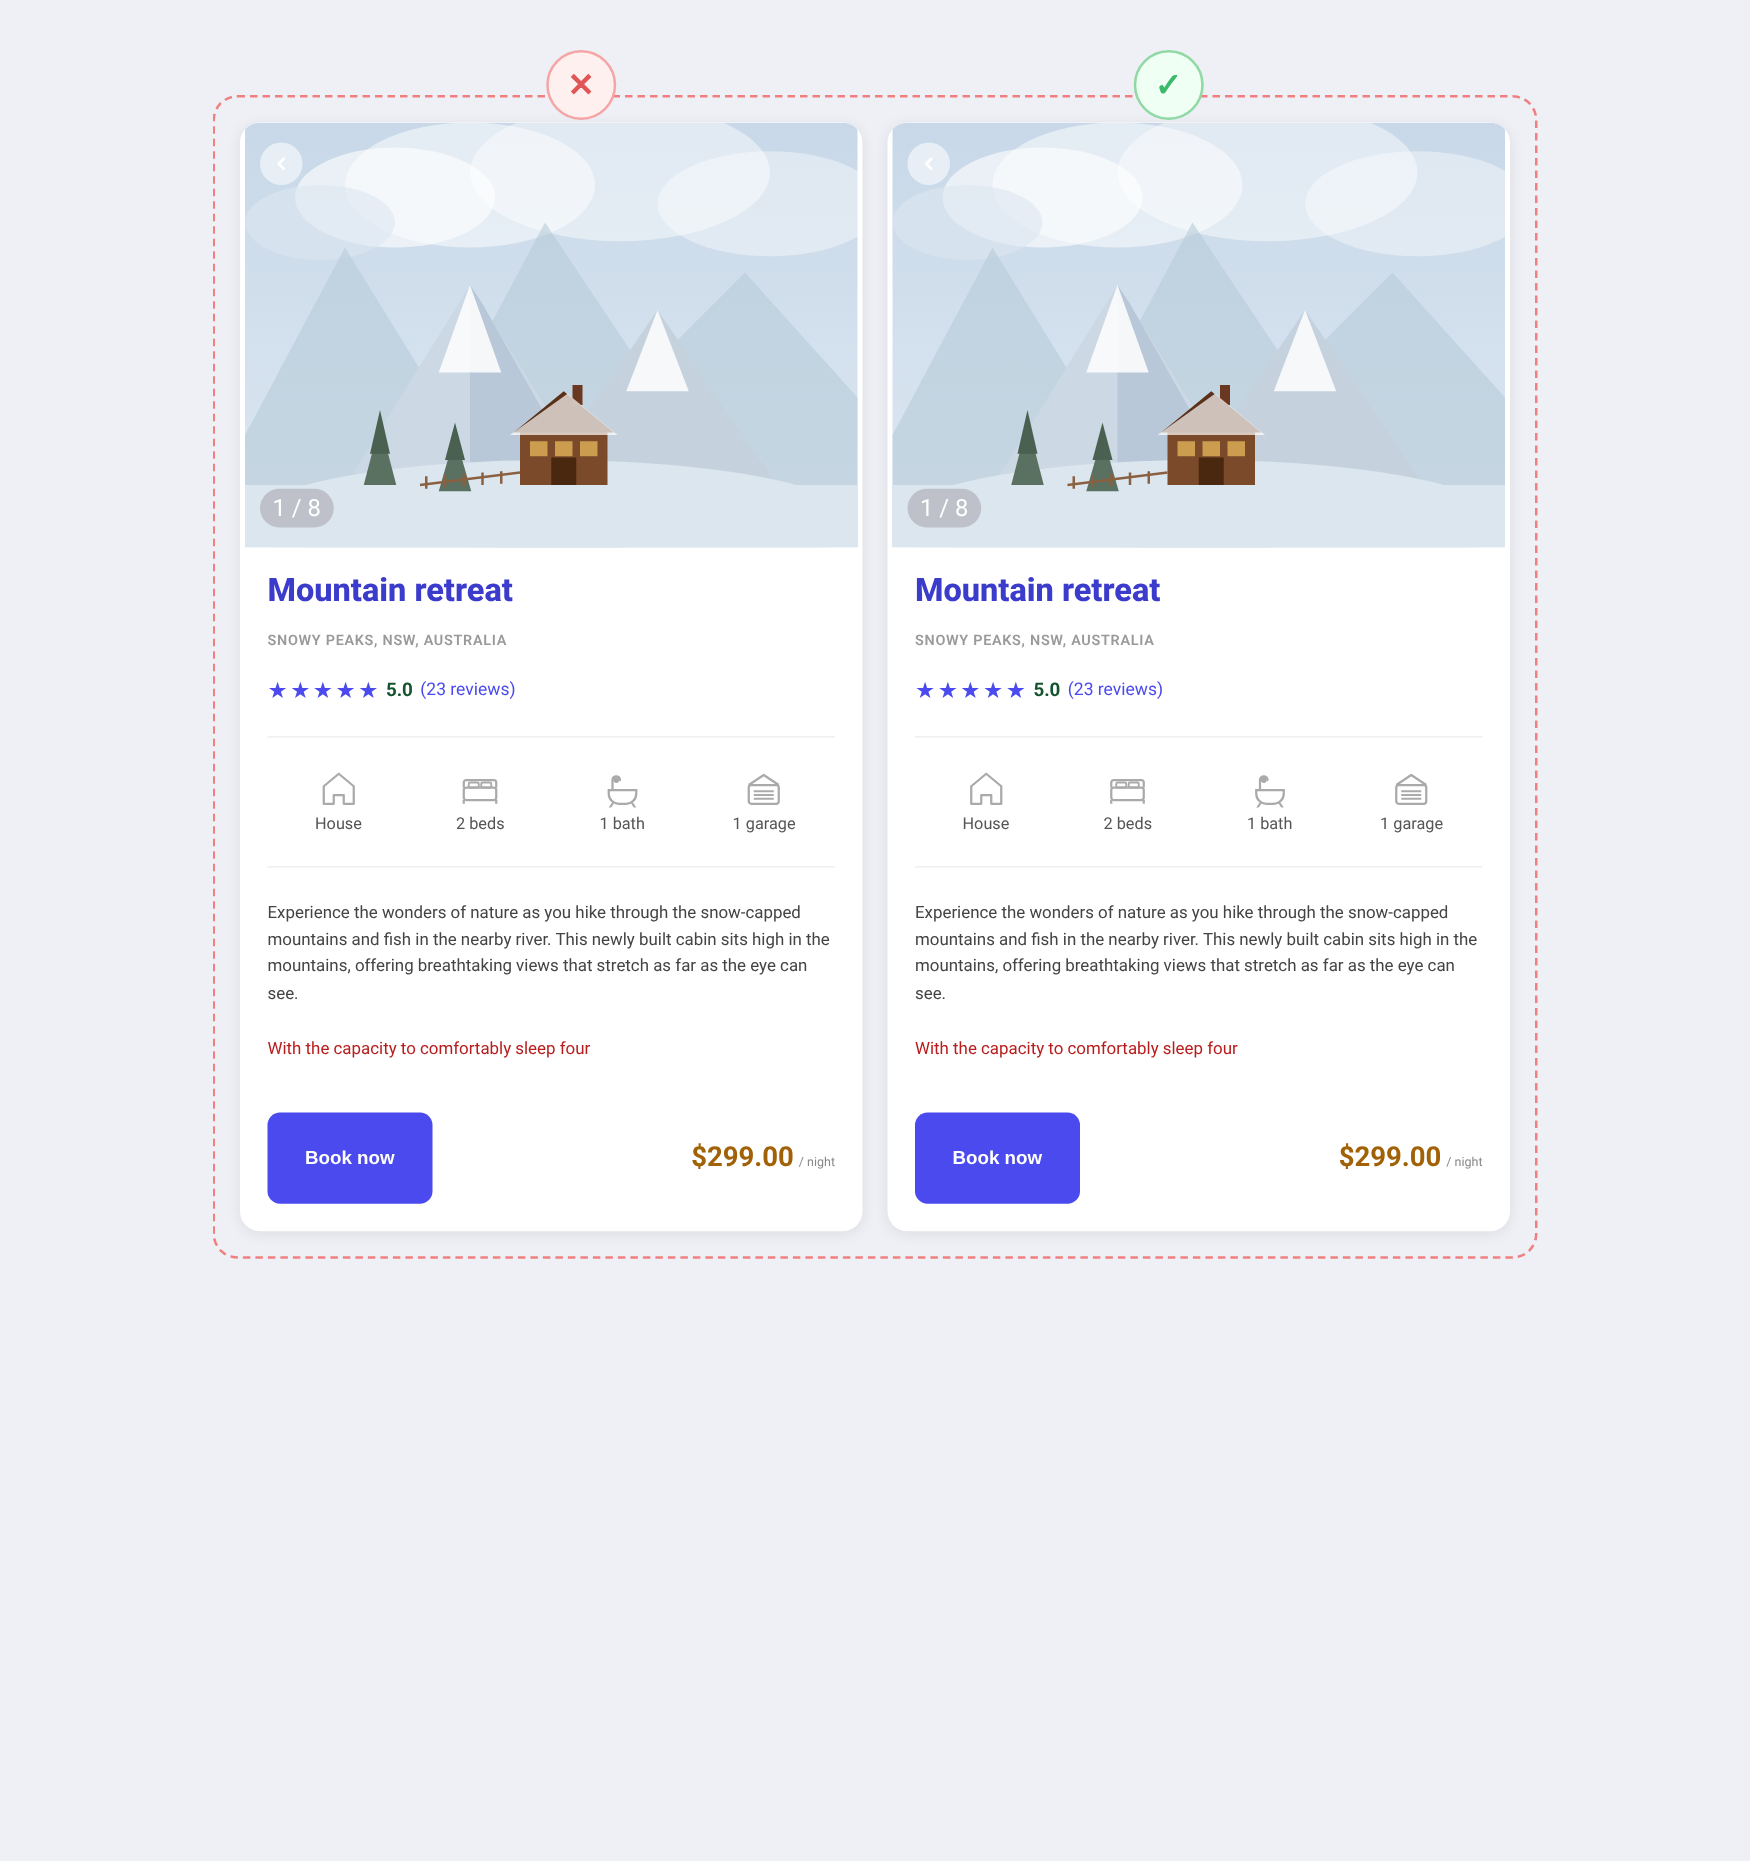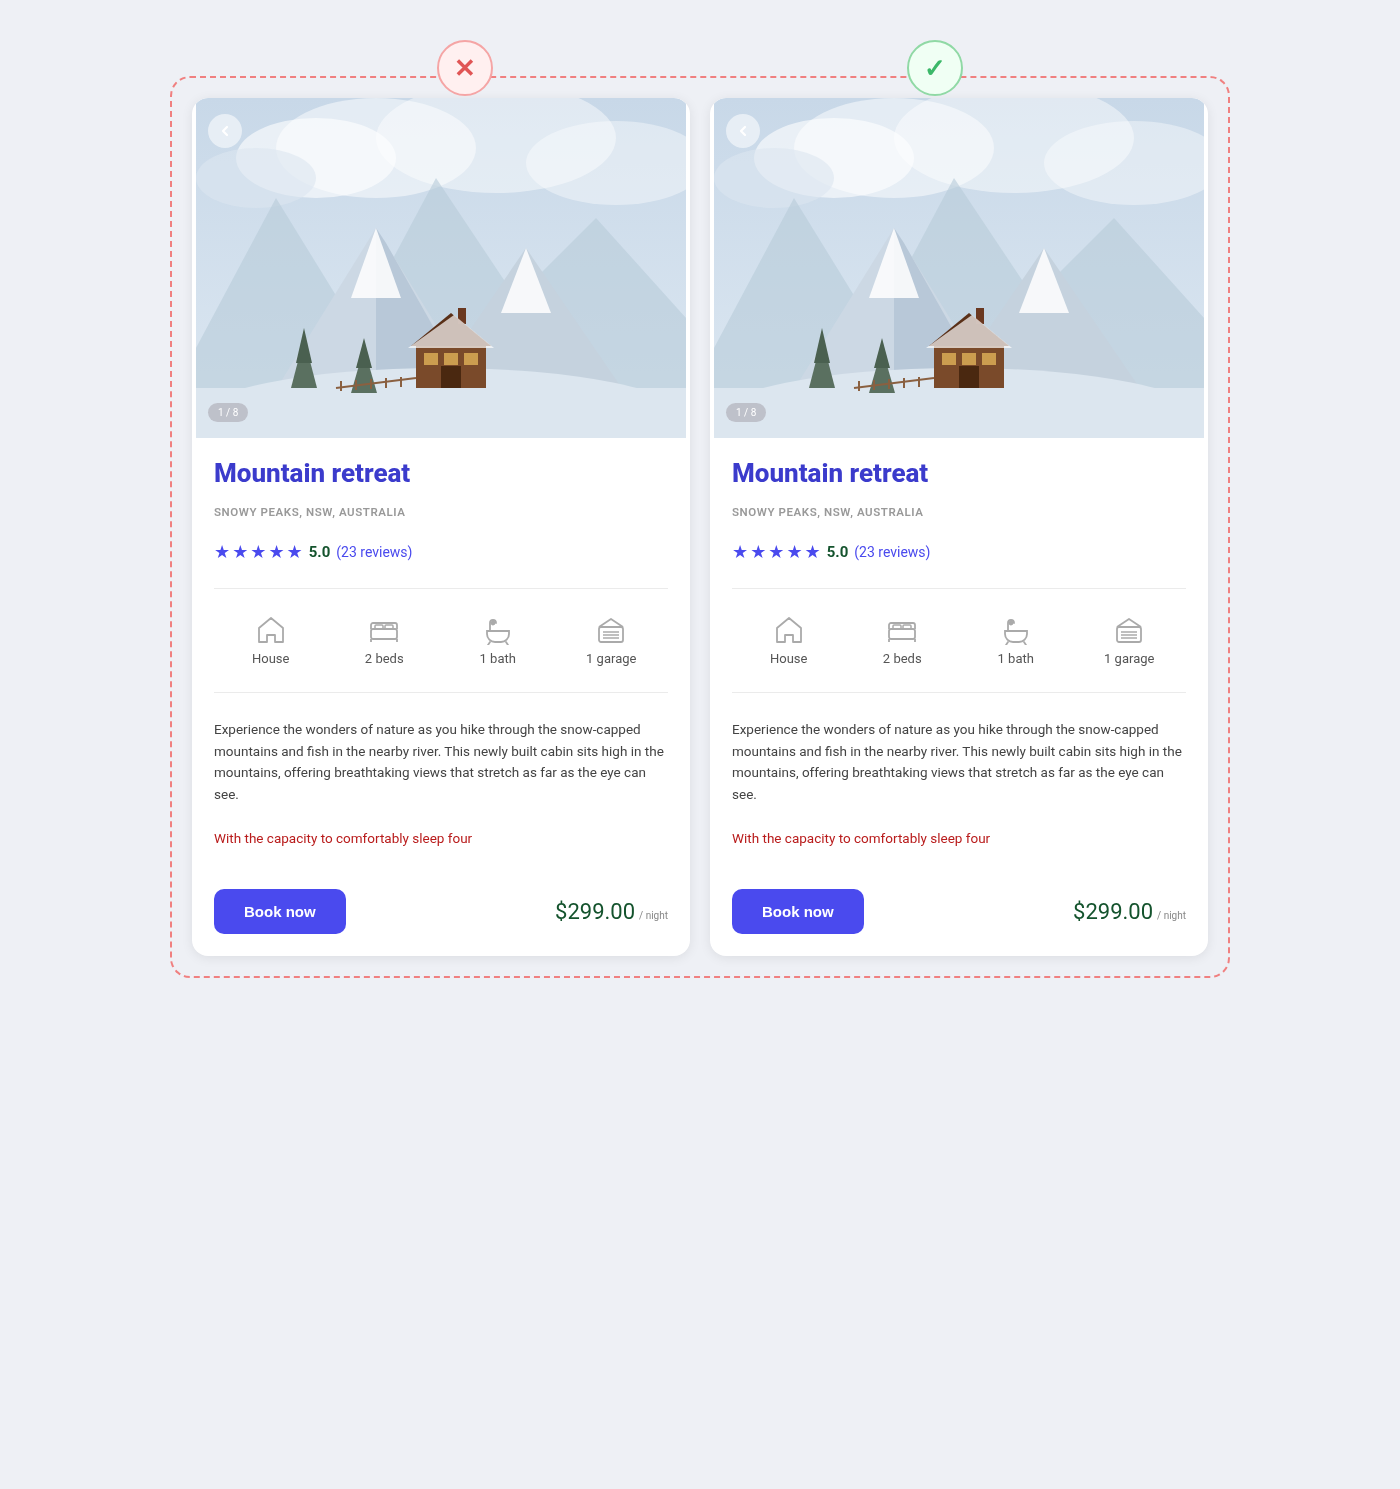--- a/index.html
+++ b/index.html
@@ -102,21 +102,21 @@
       color: white;
       font-size: 16px;
     }
 
     .image-counter {
       position: absolute;
       bottom: 16px;
       left: 16px;
       background: rgba(180,180,190,0.75);
       color: #fff;
-      font-size: 10px;
+      font-size: 19px;
       padding: 4px 10px;
       border-radius: 20px;
     }
 
     
     .card-body {
       padding: 20px 22px 22px 22px;
       display: flex;
       flex-direction: column;
       gap: 12px;
@@ -230,34 +230,34 @@
       justify-content: space-between;
       margin-top: auto;
       padding-top: 10px;
     }
 
     .book-button {
       background: #4a4aee;
       color: white;
       border: none;
       border-radius: 10px;
-      padding: 14px 30px;
+      padding: 28px 30px;
       font-size: 15px;
       font-weight: 600;
       cursor: pointer;
     }
 
     .price-block {
       text-align: right;
     }
 
     .price-amount {
       font-size: 22px;
-      font-weight: 400;
-      color: #14532d;
+      font-weight: 700;
+      color: #a16207;
       margin-top: 12px;
     }
 
     .price-per {
       font-size: 10px;
       color: #888;
       font-weight: 400;
     }
 
     

